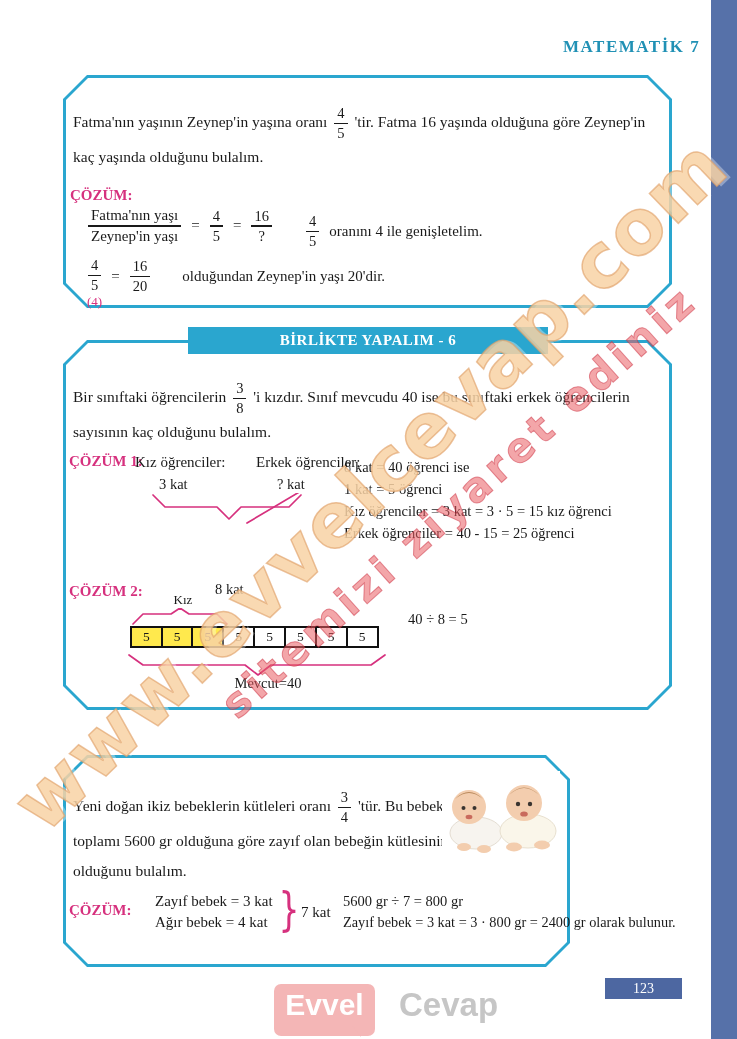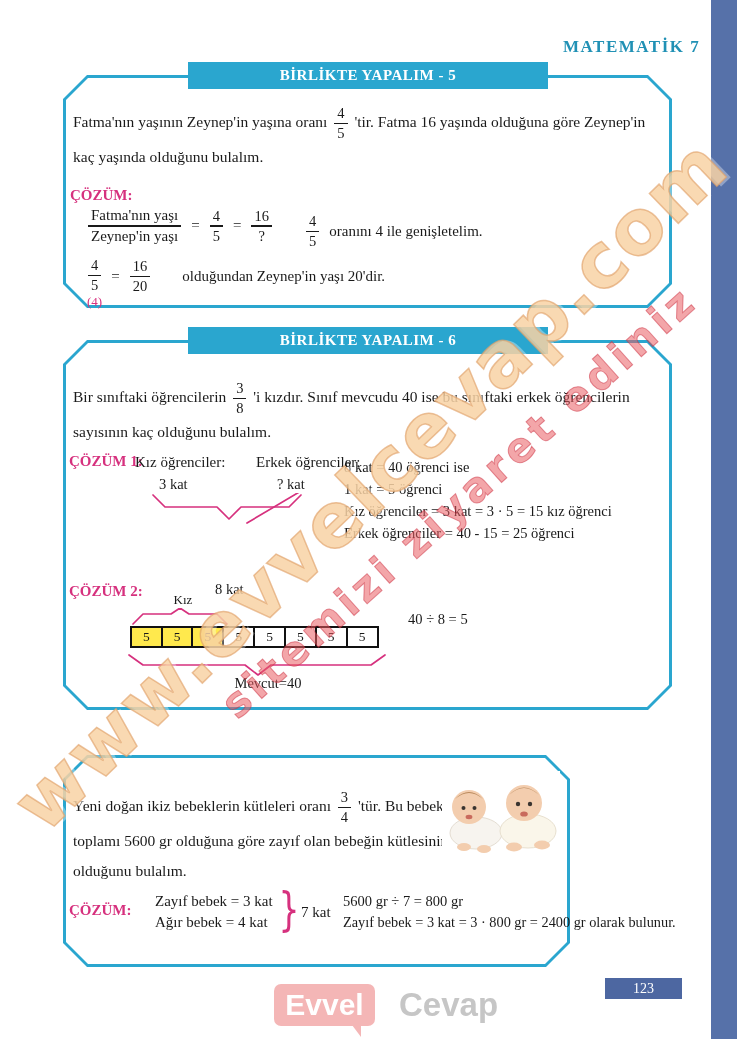--- a/index.html
+++ b/index.html
@@ -58,21 +58,21 @@
       font-family:"DejaVu Sans",sans-serif;font-weight:bold;}
   .wm1{left:26px;top:772px;font-size:76px;letter-spacing:2px;
        color:rgba(247,206,156,.78);-webkit-text-stroke:1.5px rgba(224,162,106,.65);
        text-shadow:3px 3px 0 rgba(255,255,255,.35);
        transform:rotate(-44deg);transform-origin:left center;}
   .wm2{left:228px;top:686px;font-size:41px;letter-spacing:5px;
        color:rgba(233,92,98,.55);-webkit-text-stroke:1px rgba(203,44,62,.5);
        transform:rotate(-42deg);transform-origin:left center;}
 
   
-  .logo-bubble{position:absolute;left:274px;top:984px;width:101px;height:42px;
+  .logo-bubble{position:absolute;left:274px;top:984px;width:101px;height:52px;
                background:#f4b6b6;border-radius:7px;z-index:3;
                color:#fff;font-family:"Liberation Sans",sans-serif;font-weight:bold;
                font-size:30px;text-align:center;line-height:42px;}
   .logo-tail{position:absolute;left:343px;top:1025px;width:0;height:0;z-index:3;
              border-left:9px solid transparent;border-right:9px solid #f4b6b6;
              border-bottom:12px solid transparent;border-top:0;}
   .logo-word2{position:absolute;left:399px;top:986px;z-index:3;color:#c6c6c6;
               font-family:"Liberation Sans",sans-serif;font-weight:bold;font-size:33px;}
   .pagebadge{position:absolute;left:605px;top:978px;width:77px;height:21px;background:#4d67a1;
              color:#fff;font-size:14px;text-align:center;line-height:21px;z-index:3;}
@@ -81,21 +81,20 @@
   .babies{position:absolute;right:10px;top:16px;}
 </style>
 </head>
 <body>
 
 <div id="page">
 
   <div class="sideband"></div>
   <div class="course">MATEMATİK 7</div>
 
-  <div class="banner" style="left:188px;top:62px;">BİRLİKTE YAPALIM - 5</div>
   <div class="chambox" style="left:63px;top:75px;width:609px;height:233px;">
     <div class="edge"></div>
     <div class="face"></div>
     <div class="content">
       <div class="problem" style="left:10px;top:30px;width:588px;">
         <span>Fatma'nın yaşının Zeynep'in yaşına oranı</span>
         <span class="frac">
           <span class="num">4</span>
           <span class="bar"></span>
           <span class="den">5</span>

